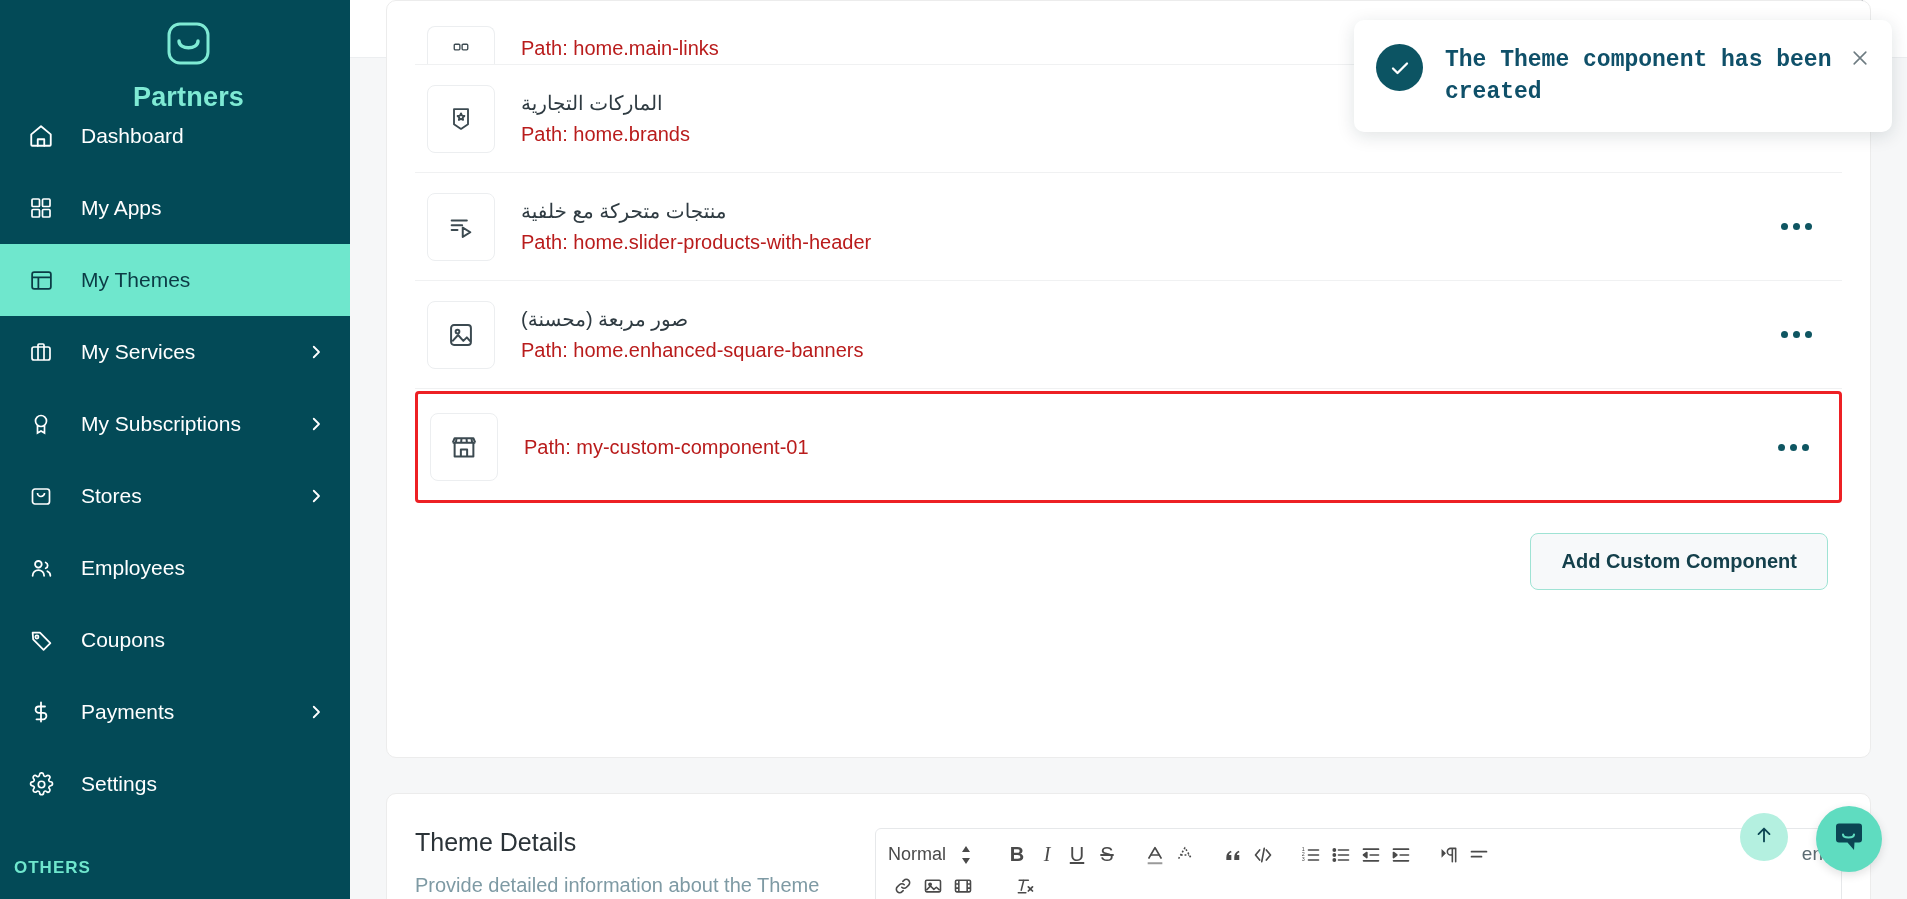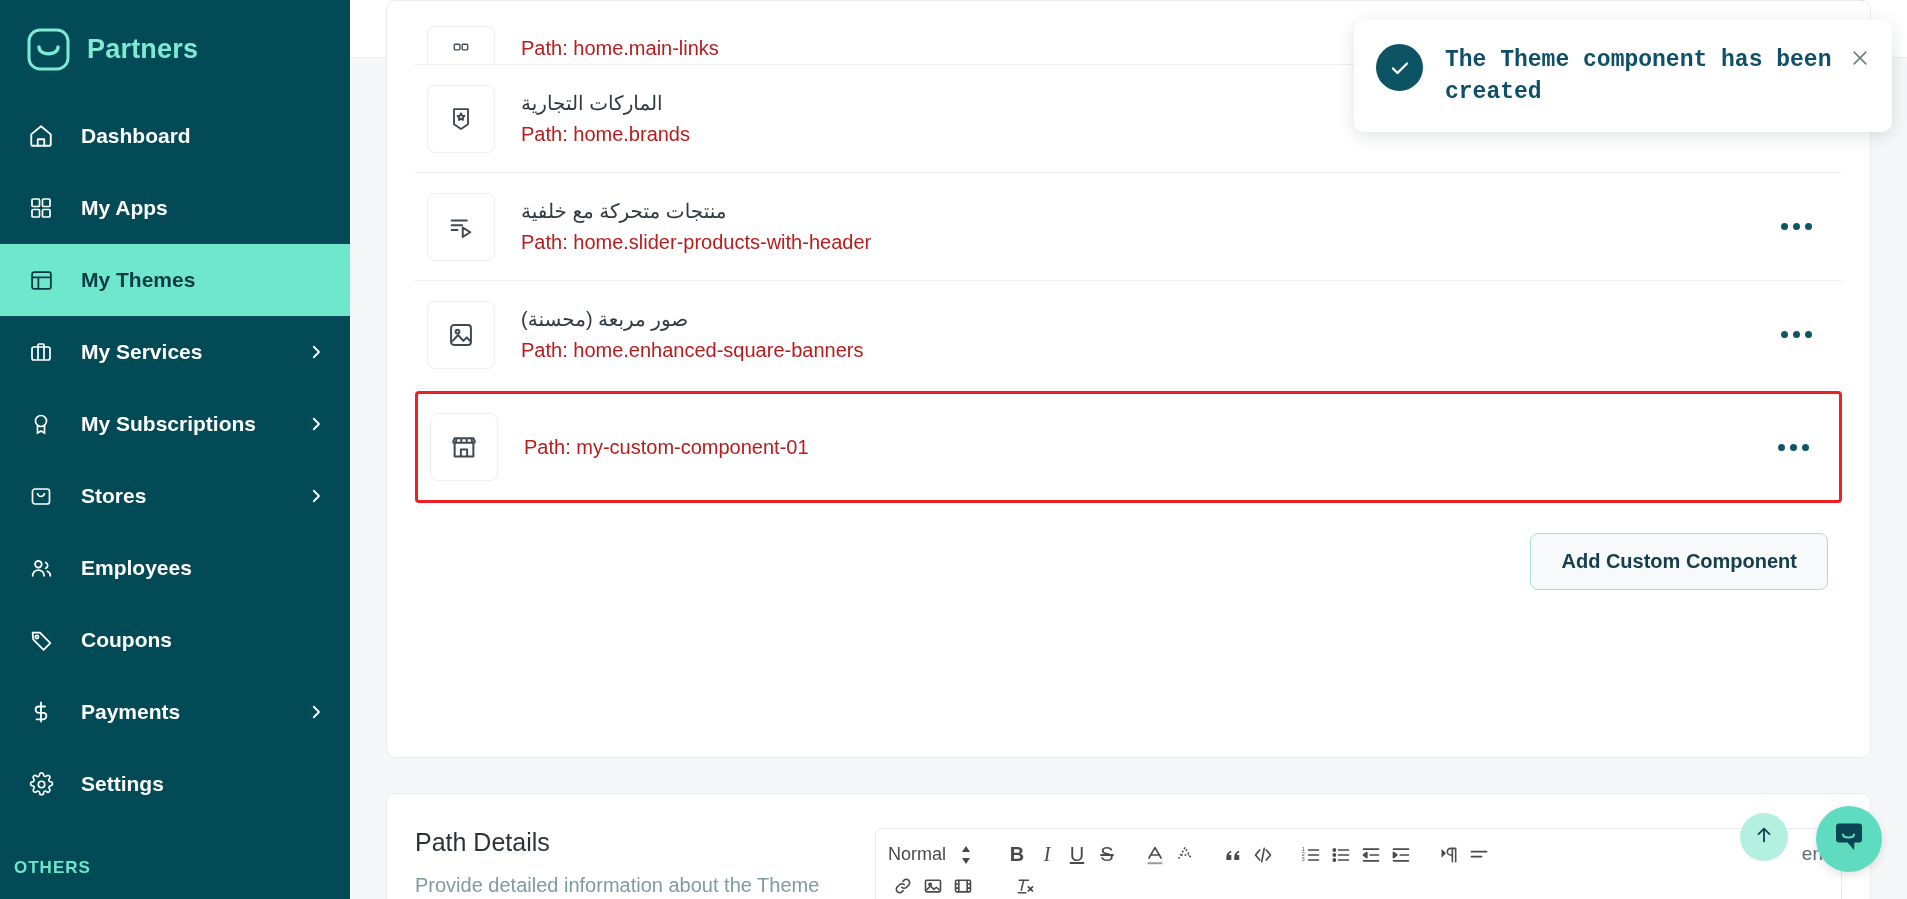--- a/index.html
+++ b/index.html
@@ -14,32 +14,32 @@
   
   #sidebar {
     position: absolute; left: 0; top: 0;
     width: 350px; height: 899px;
     background: #034a57;
     color: #ffffff;
     overflow: hidden;
   }
   .brand {
     display: flex; align-items: center; gap: 17px;
-    padding: 22px 0 0 27px; height: 76px;
+    padding: 22px 0 0 27px; height: 76px; flex-direction: column;
   }
   .brand-logo { width: 43px; height: 43px; flex: 0 0 43px; }
   .brand-name {
     font-size: 27px; font-weight: bold; color: #7fead4;
     letter-spacing: .2px;
   }
   .nav { margin-top: 24px; }
   .nav-item {
     display: flex; align-items: center;
     height: 72px; padding-left: 27px; padding-right: 25px;
-    cursor: pointer; position: relative; font-weight: bold;
+    cursor: pointer; position: relative;
   }
   .nav-item .ico {
     width: 28px; height: 28px; flex: 0 0 28px;
     display: flex; align-items: center; justify-content: center;
   }
   .nav-item .lbl {
     margin-left: 26px; font-size: 21px; color: #ffffff;
     white-space: nowrap;
   }
   .nav-item .chev { margin-left: auto; display: flex; align-items: center; }
@@ -472,21 +472,21 @@
 
     </div>
 
     <div class="add-btn-wrap">
       <button class="add-btn">Add Custom Component</button>
     </div>
   </div>
 
   <div class="card" id="card-details">
     <div class="details-left">
-      <div class="details-title">Path Details</div>
+      <div class="details-title">Theme Details</div>
       <div class="details-desc">Provide detailed information about the Theme and the features it delivers to the Merchants store.</div>
     </div>
 
     <div class="details-right">
       <div class="editor">
 
         <div class="editor-toolbar">
 
           <div class="tb-row">
             <span class="tb-item tb-sel">Normal</span>

